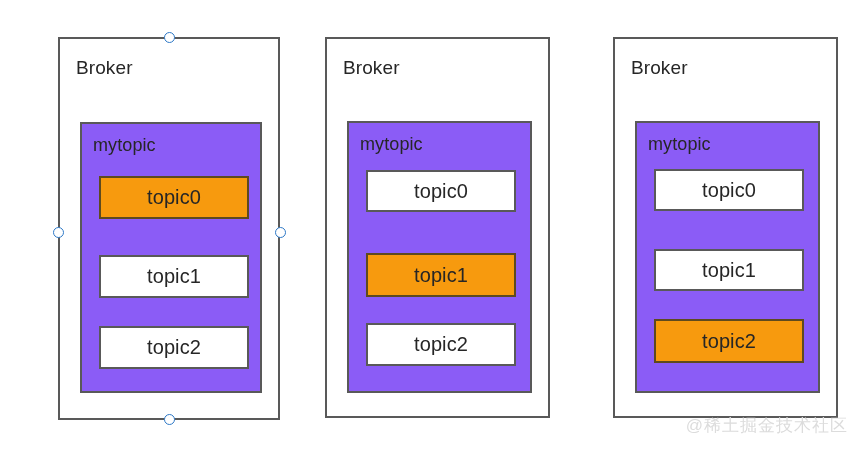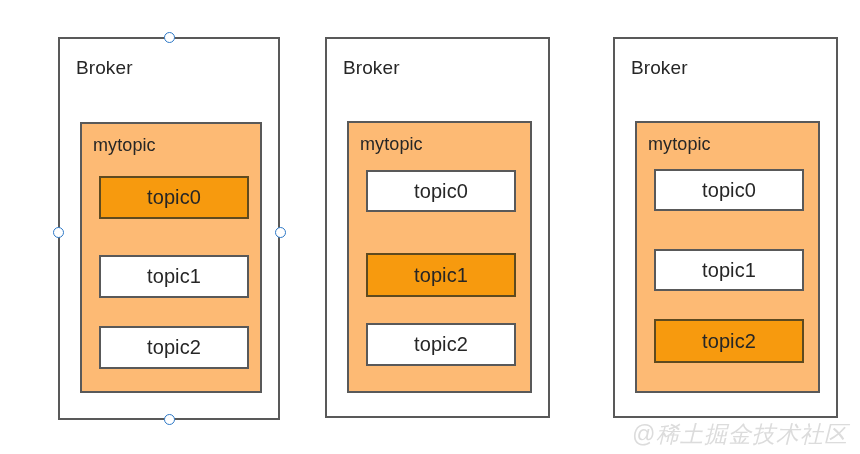--- a/index.html
+++ b/index.html
@@ -38,21 +38,21 @@
     line-height: 22px;
     color: #262626;
     white-space: nowrap;
     letter-spacing: 0.1px;
   }
 
   
   .topic-group {
     position: absolute;
     box-sizing: border-box;
-    background: #fdba74;
+    background: #8b5cf6;
     border: 2px solid #595959;
   }
 
   .topic-group-title {
     position: absolute;
     left: 11px;
     top: 11px;
     font-size: 18px;
     line-height: 21px;
     color: #262626;
@@ -87,27 +87,26 @@
     height: 11px;
     border-radius: 50%;
     background: #ffffff;
     border: 1.6px solid #2E79C7;
   }
 
   
   .watermark {
     position: absolute;
     right: 12px;
-    bottom: 4px;
-    font-size: 23px;
+    bottom: 17px;
+    font-size: 17px;
     color: #DCDCDC;
     letter-spacing: 1px;
     white-space: nowrap;
     user-select: none;
-    font-style: italic;
   }
 </style>
 </head>
 <body>
 
 <div id="canvas">
 
   <div class="broker-panel" style="left:58px; top:37px; width:222px; height:383px;">
     <div class="broker-title">Broker</div>
 

